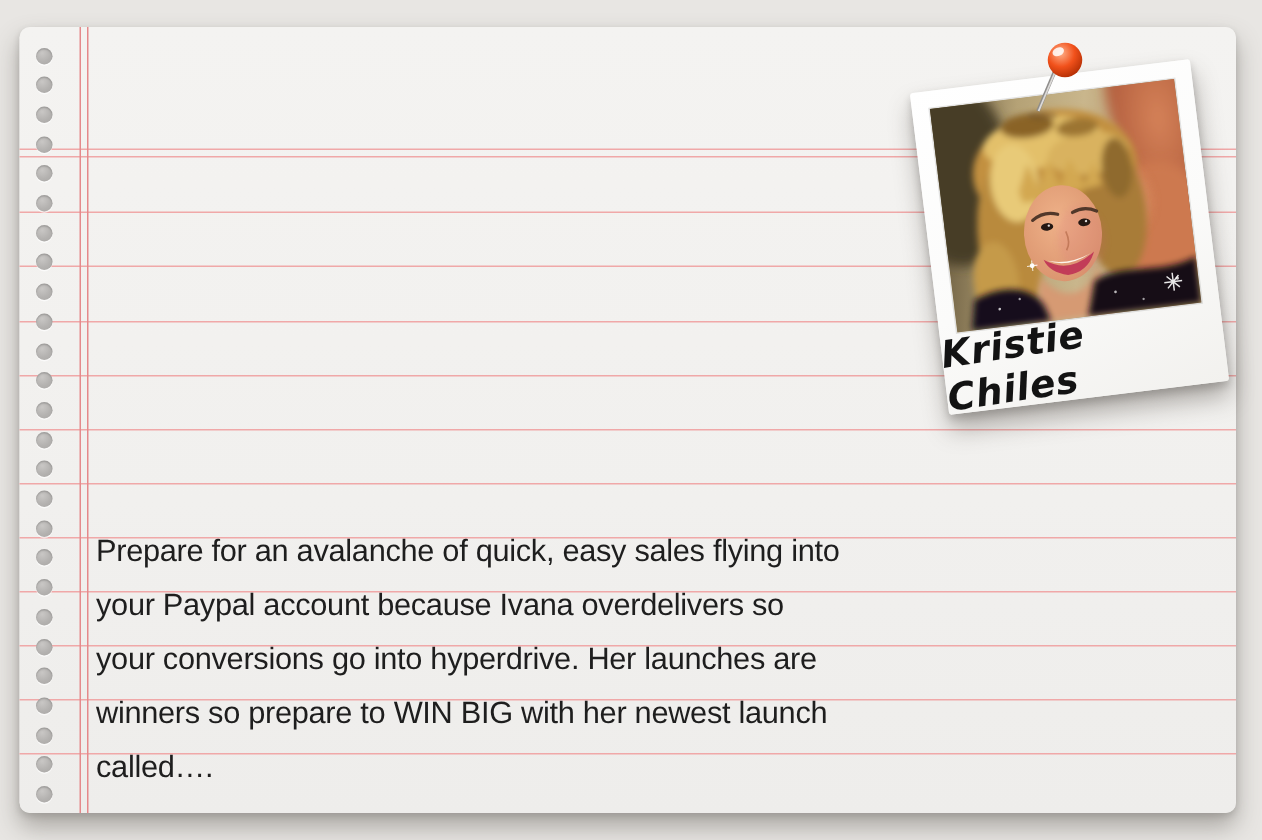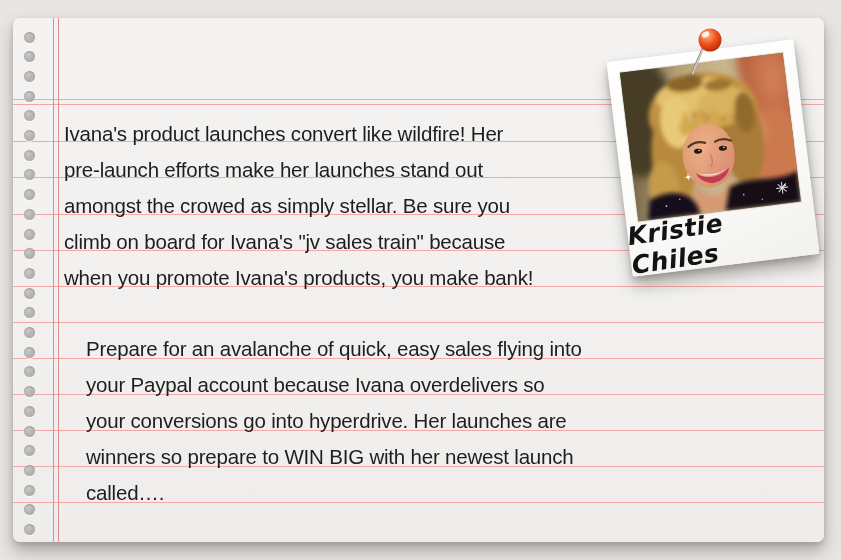--- a/index.html
+++ b/index.html
@@ -21,21 +21,21 @@
     position:absolute; left:11px; width:11px; height:11px; border-radius:50%;
     background:radial-gradient(circle at 38% 32%, #c9c7c5 0%, #b4b2b0 55%, #a8a6a4 100%);
     box-shadow:inset 0 1px 1px rgba(0,0,0,.16), 0 1px 0 rgba(255,255,255,.65);
   }
   .para {
     position:absolute; left:51px; width:690px; margin:0;
     font-size:20.5px; line-height:36.1px; letter-spacing:-0.2px;
     color:#1e1e1e; white-space:pre-line;
   }
   #para1 { top:98px; }
-  #para2 { top:313px;margin-left:22px; }
+  #para2 { top:332px; }
   .polaroid {
     position:absolute; left:619px; top:50px; width:188px; height:216px;
     background:linear-gradient(160deg,#ffffff 0%,#fbfbfa 55%,#f2f1ee 100%);
     transform:rotate(-7deg); border-radius:2px;
     box-shadow:0 10px 16px rgba(70,62,55,.40), 0 3px 6px rgba(0,0,0,.18);
     z-index:4;
   }
   .photo {
     position:absolute; left:12px; top:12px; width:164px; height:150px;
     outline:1px solid rgba(0,0,0,.10); background:#b5a276;
@@ -93,25 +93,20 @@
       <div class="hole" style="top: 368.1px;"></div>
       <div class="hole" style="top: 387.8px;"></div>
       <div class="hole" style="top: 407.5px;"></div>
       <div class="hole" style="top: 427.2px;"></div>
       <div class="hole" style="top: 446.9px;"></div>
       <div class="hole" style="top: 466.6px;"></div>
       <div class="hole" style="top: 486.3px;"></div>
       <div class="hole" style="top: 506px;"></div>
     </div>
 
-  <p id="para1" class="para">Ivana's product launches convert like wildfire! Her
-pre-launch efforts make her launches stand out
-amongst the crowed as simply stellar. Be sure you
-climb on board for Ivana's "jv sales train" because
-when you promote Ivana's products, you make bank!</p>
   <p id="para2" class="para">Prepare for an avalanche of quick, easy sales flying into
 your Paypal account because Ivana overdelivers so
 your conversions go into hyperdrive. Her launches are
 winners so prepare to WIN BIG with her newest launch
 called….</p>
 </div>
 
 <div class="polaroid">
   <div class="photo">
     <svg viewBox="0 0 164 150" preserveAspectRatio="none">

